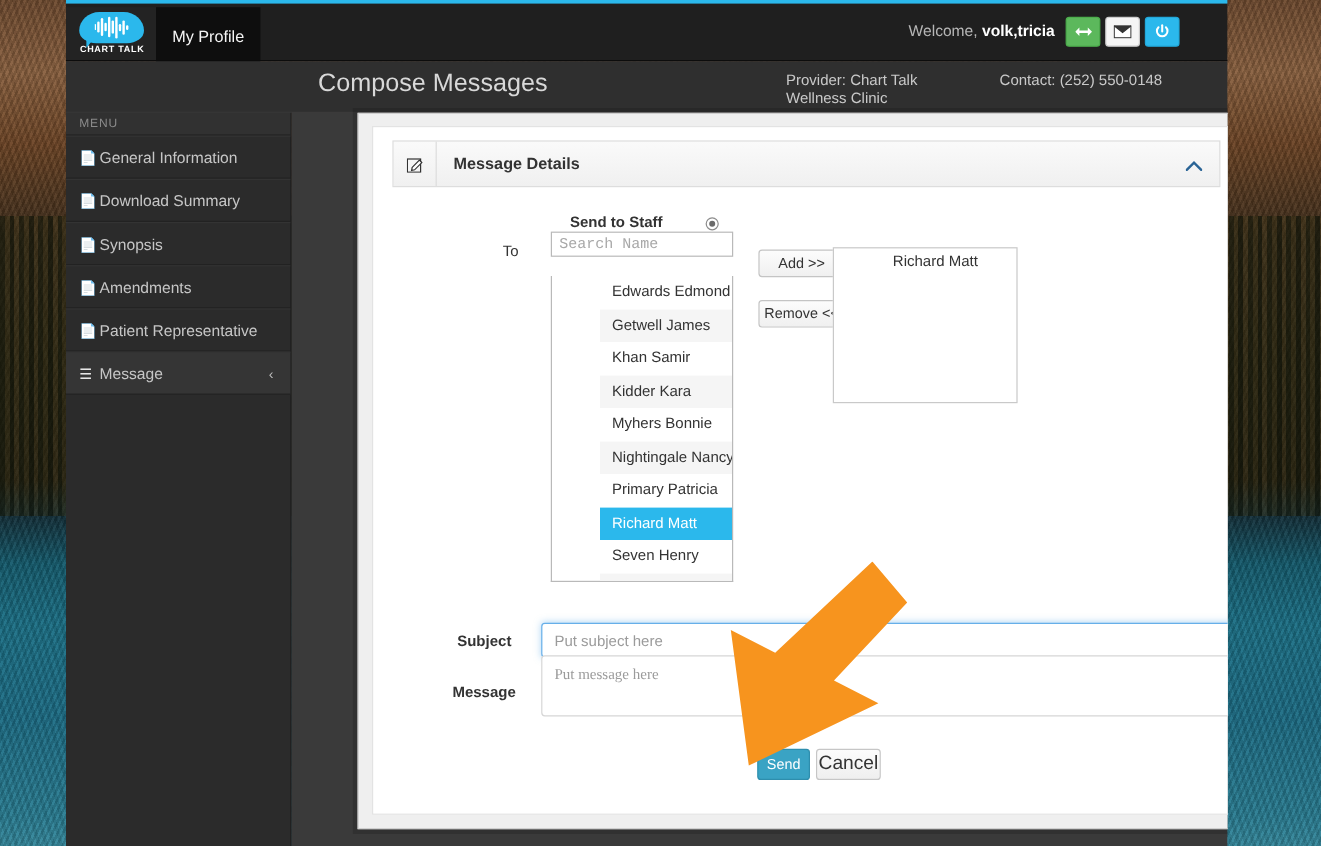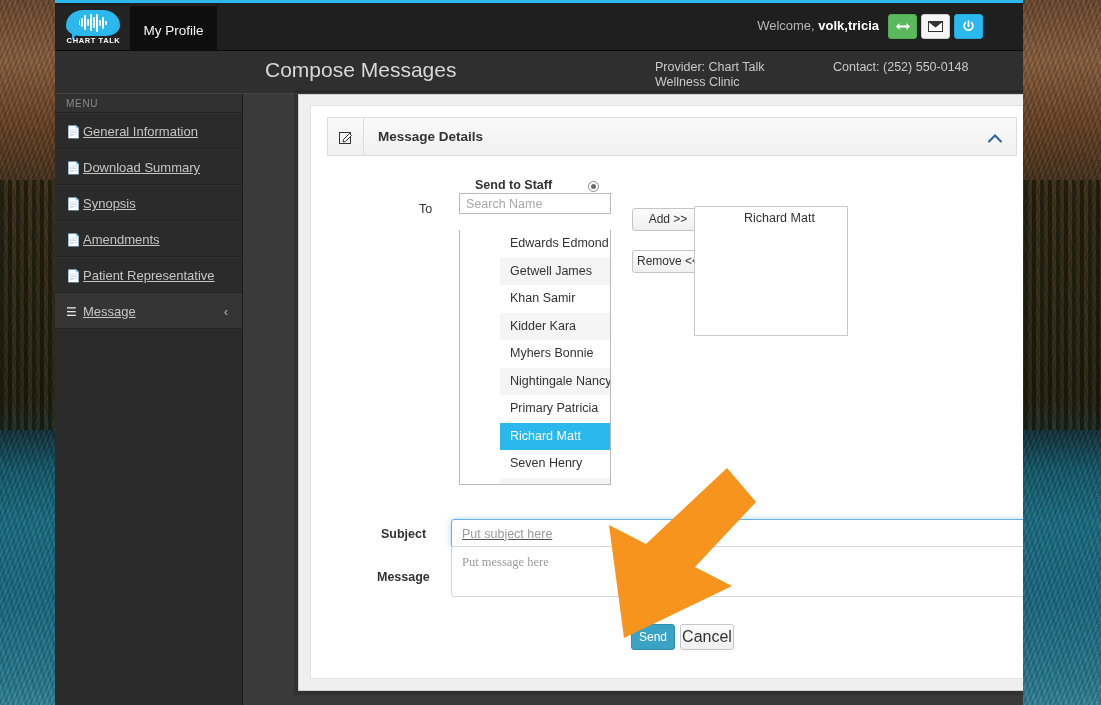--- a/index.html
+++ b/index.html
@@ -141,21 +141,20 @@
     background:#313131; text-transform:uppercase;
     border-bottom:1px solid #222;
   }
   .menu-item {
     position:relative; height:36px; line-height:36px;
     padding-left:11px; padding-right:6px;
     font-size:13px; color:#c6c6c6;
     border-bottom:1px solid #222;
     border-top:1px solid #333;
     white-space:nowrap;
-    text-decoration:underline;
   }
   .menu-item .mi-icon {
     display:inline-block; width:12px; margin-right:5px;
     color:#e6e6e6; font-size:12px; vertical-align:baseline;
   }
   .menu-item .chev {
     position:absolute; right:14px; top:0; font-size:12px; color:#bbb;
   }
   .menu-item.active { background:#353535; }
 
@@ -216,21 +215,21 @@
 
   .lbl-to {
     position:absolute; left:92px; top:46px;
     font-size:12.5px; color:#333;
   }
 
   .search-input {
     position:absolute; left:132px; top:37px; width:152px; height:21px;
     border:1px solid #b9b9b9; background:#fff;
     padding:0 6px; font-size:12.5px; color:#b91c1c;
-    font-family:Liberation Sans, sans-serif;
+    font-family:Liberation Mono, monospace;
     outline:none;
   }
   .search-input::placeholder { color:#a8a8a8; }
 
   .name-list {
     position:absolute; left:132px; top:58px; width:152px; height:255px;
     border:1px solid #b9b9b9; border-top:none; background:#fff;
     overflow:hidden;
   }
   .name-list li {
@@ -261,21 +260,21 @@
 
   .lbl-subject {
     position:absolute; left:54px; top:371px;
     font-size:12.5px; font-weight:bold; color:#333;
   }
   .subject-input {
     position:absolute; left:124px; top:363px; width:578px; height:29px;
     border:1px solid #66afe9; border-radius:3px;
     box-shadow: 0 0 6px rgba(102,175,233,.5);
     padding:0 10px; font-size:12.5px; color:#555; background:#fff;
-    font-family:"Liberation Sans", sans-serif; outline:none;text-decoration:underline;
+    font-family:"Liberation Sans", sans-serif; outline:none;
   }
   .subject-input::placeholder { color:#9b9b9b; }
 
   .lbl-message {
     position:absolute; left:50px; top:414px;
     font-size:12.5px; font-weight:bold; color:#333;
   }
   .message-input {
     position:absolute; left:124px; top:390px; width:578px; height:51px;
     border:1px solid #d6d6d6; border-radius:3px;

